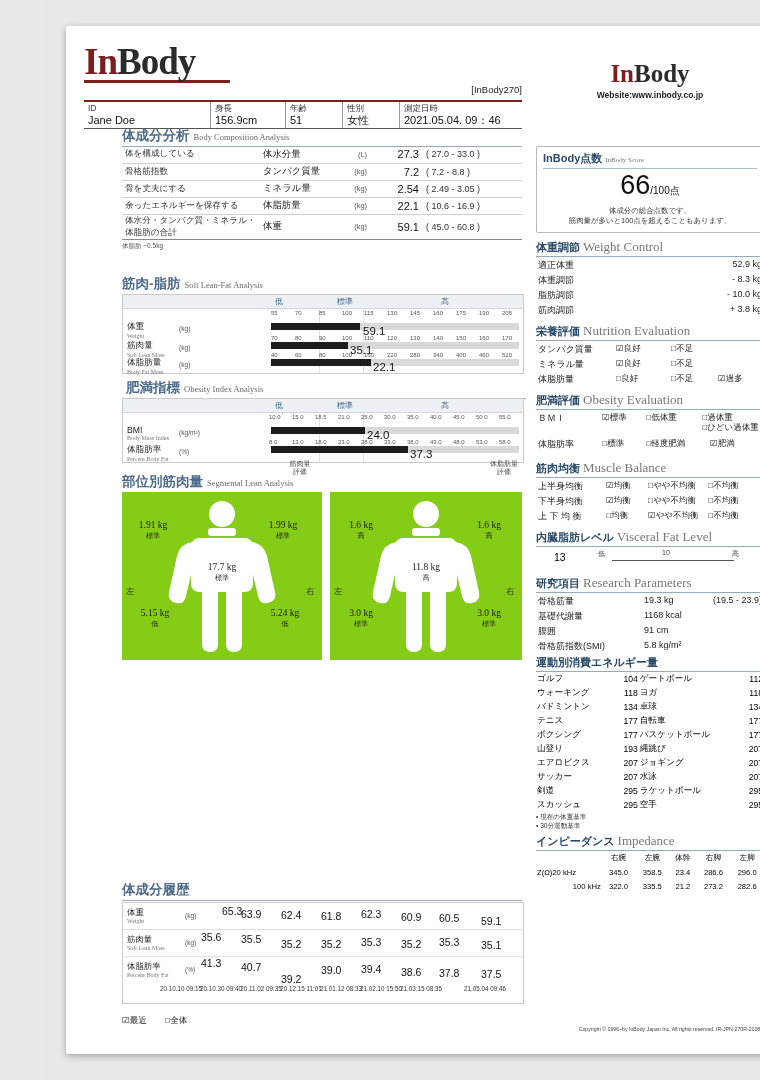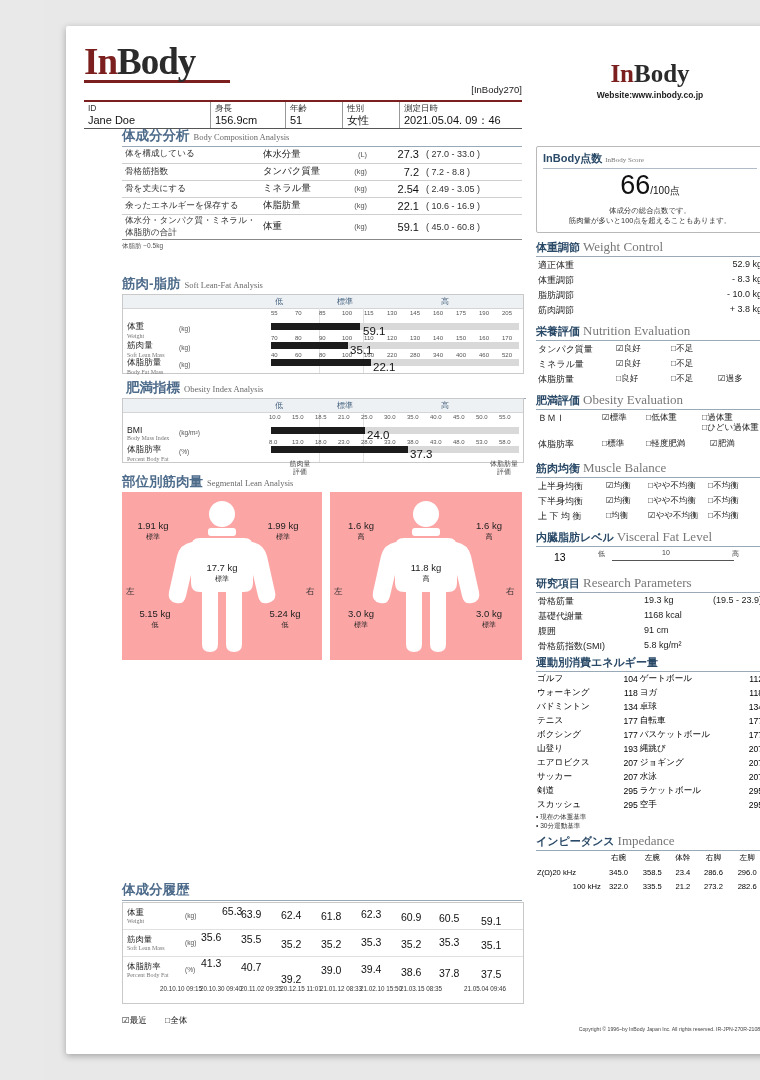--- a/index.html
+++ b/index.html
@@ -57,21 +57,21 @@
                 font-family:"Liberation Serif","DejaVu Serif",serif;}
   .rowunit{position:absolute;font-size:6.6px;color:#555;}
   .ticks{position:absolute;font-size:6px;color:#555;}
   .tick{position:absolute;}
   .barbg{position:absolute;height:7px;background:#d9d9d9;}
   .barfill{position:absolute;height:7px;background:#1c1c1c;}
   .barval{position:absolute;font-size:11.5px;color:#111;}
   .vgrid{position:absolute;width:1px;background:#e2e2e2;}
 
   
-  .segbox{position:absolute;background:#fca5a5;}
+  .segbox{position:absolute;background:#84cc16;font-family:Liberation Serif, serif;}
   .seg-t{position:absolute;font-size:9px;color:#222;text-align:center;}
   .seg-t b{font-weight:normal;font-size:9.5px;}
   .seg-t i{font-style:normal;font-size:7px;}
   .seg-ev{position:absolute;font-size:7px;color:#444;text-align:center;line-height:8px;}
   .lr{position:absolute;font-size:8.5px;color:#333;}
 
   
   .hist{position:absolute;left:38px;top:862px;width:400px;border:1px solid #c9c9c9;}
   .hist .hrow{position:relative;height:26px;border-bottom:1px solid #e0e0e0;}
   .hist .hlab{position:absolute;left:4px;top:4px;font-size:8.4px;color:#222;}

